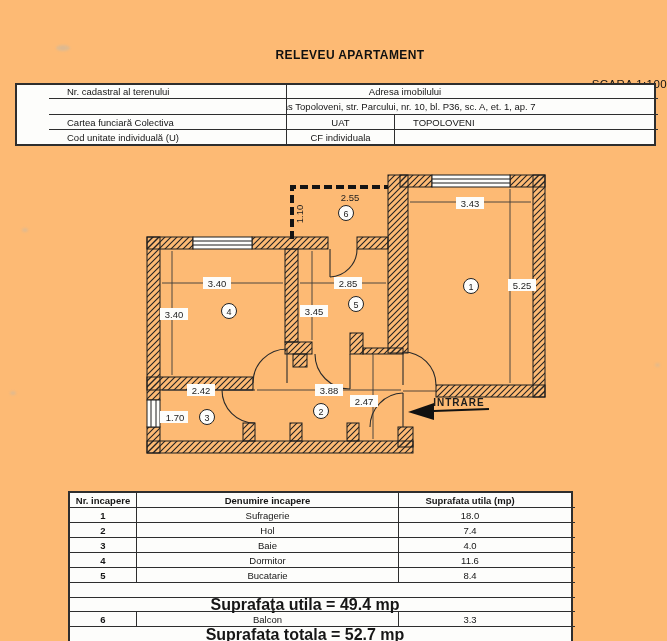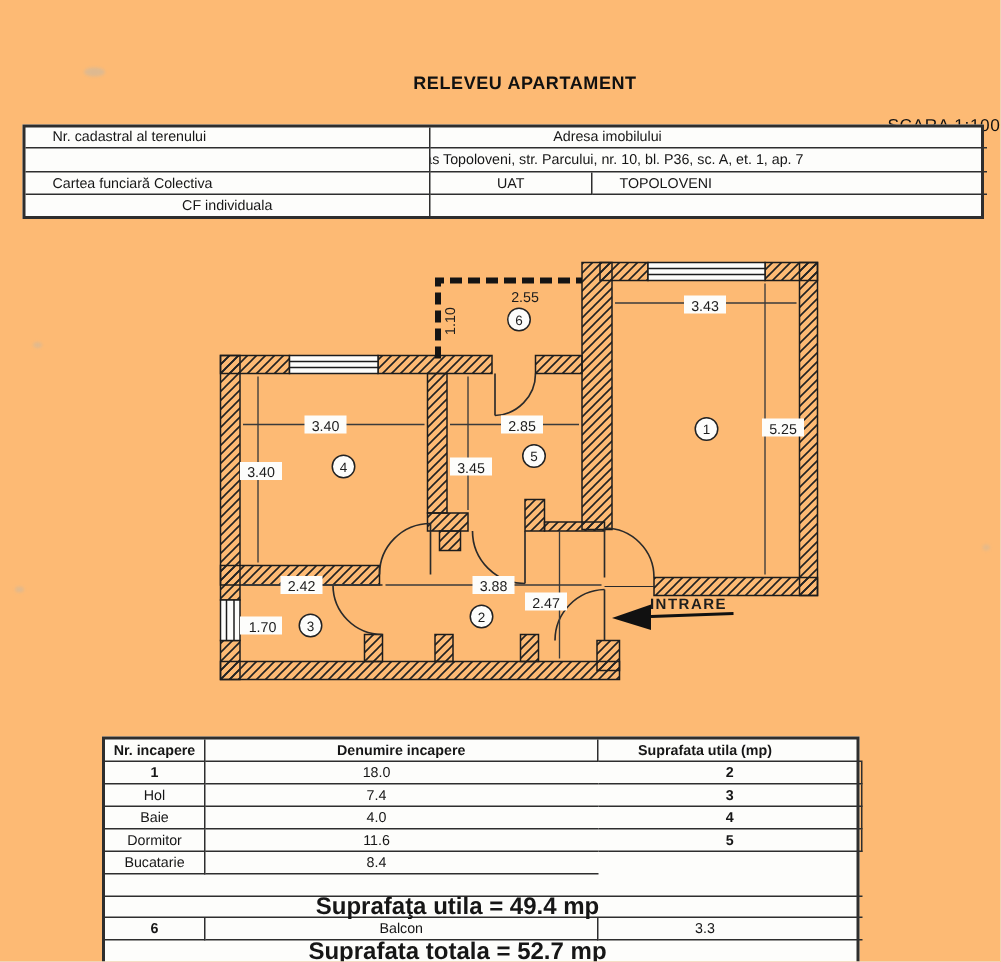--- a/index.html
+++ b/index.html
@@ -17,21 +17,21 @@
   .info-table{
     position:absolute;left:15px;top:83px;width:641px;box-sizing:border-box;
     display:grid;grid-template-columns:270px 108px 263px;
     grid-template-rows:14px 16px 15px 14px;
     border:2px solid #2e2e2e;background:#fdfdfb;
   }
   .cell{font-size:9.5px;display:flex;align-items:center;box-sizing:border-box;
     white-space:nowrap;overflow:hidden;color:#161616;}
   .br{border-right:1.5px solid #2e2e2e;}
   .bb{border-bottom:1.5px solid #2e2e2e;}
-  .pl{padding-left:18px;}
+  .pl{padding-left:18px;margin-left:32px;}
   .span23{grid-column:2/4;justify-content:center;padding-right:135px;}
   .centered{justify-content:center;}
   .tp{padding-left:18px;text-align:right;}
   
   .rooms-table{
     position:absolute;left:68px;top:491px;width:505px;box-sizing:border-box;
     display:grid;grid-template-columns:67px 262px 176px;
     grid-template-rows:15px 15px 15px 15px 15px 15px 15px 14px 15px 16px;
     border:2px solid #2e2e2e;background:#fdfdfb;
   }
@@ -61,20 +61,21 @@
     <div class="cell pl br bb">Nr. cadastral al terenului</div>
     <div class="cell bb span23">Adresa imobilului</div>
 
     <div class="cell pl br bb"></div>
     <div class="cell bb span23">oras Topoloveni, str. Parcului, nr. 10, bl. P36, sc. A, et. 1, ap. 7</div>
 
     <div class="cell pl br bb">Cartea funciară Colectiva</div>
     <div class="cell br bb centered">UAT</div>
     <div class="cell bb tp">TOPOLOVENI</div>
 
+    <div class="cell pl br">Cod unitate individuală (U)</div>
     <div class="cell br centered">CF individuala</div>
     <div class="cell"></div>
   </div>
 
   <svg class="plan-svg" width="667" height="641" viewBox="0 0 667 641">
     <defs>
       <pattern id="hatch" patternUnits="userSpaceOnUse" width="6" height="6">
         <path d="M0,6 L6,0 M-1.5,1.5 L1.5,-1.5 M4.5,7.5 L7.5,4.5" stroke="#222" stroke-width="1.1"></path>
       </pattern>
     </defs>
@@ -221,20 +222,21 @@
       <line x1="434" y1="411" x2="489" y2="409" stroke="#111" stroke-width="2"></line>
     </g>
   </svg>
 
   <div class="rooms-table">
     <div class="rc bold br bb">Nr. incapere</div>
     <div class="rc bold br bb">Denumire incapere</div>
     <div class="rc bold bb area-pad">Suprafata utila (mp)</div>
 
     <div class="rc bold br bb">1</div>
+    <div class="rc br bb">Sufragerie</div>
     <div class="rc bb area-pad">18.0</div>
 
     <div class="rc bold br bb">2</div>
     <div class="rc br bb">Hol</div>
     <div class="rc bb area-pad">7.4</div>
 
     <div class="rc bold br bb">3</div>
     <div class="rc br bb">Baie</div>
     <div class="rc bb area-pad">4.0</div>
 

